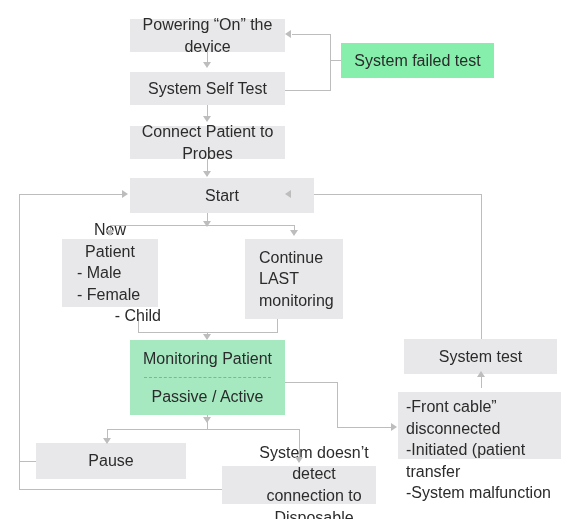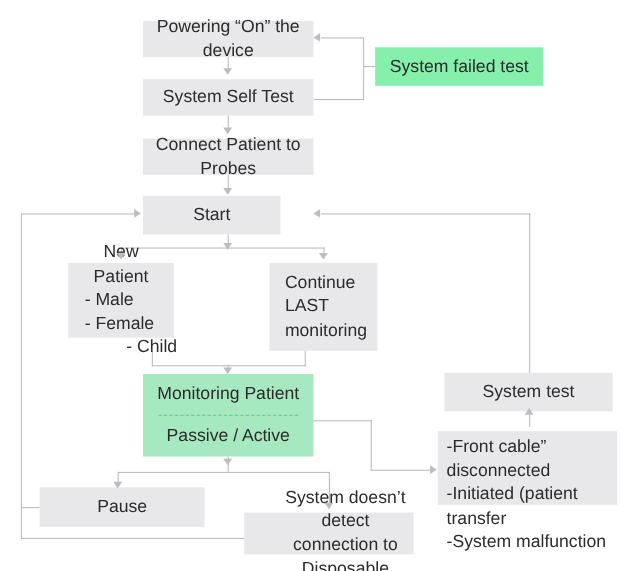--- a/index.html
+++ b/index.html
@@ -162,21 +162,21 @@
   </div>
 
   <div class="node pink" style="left:341px; top:43px; width:153px; height:35px;">
     <span class="ln">System failed test</span>
   </div>
 
   <div class="node" style="left:130px; top:126px; width:155px; height:33px;">
     <span class="ln">Connect Patient to Probes</span>
   </div>
 
-  <div class="node" style="left:130px; top:178px; width:125px; height:35px;">
+  <div class="node" style="left:130px; top:178px; width:184px; height:35px;">
     <span class="ln">Start</span>
   </div>
 
   <div class="node" style="left:62px; top:239px; width:96px; height:68px; align-items:center;">
     <span class="ln">New Patient</span>
     <span class="ln" style="text-align:left; padding-left:18px;">- Male</span>
     <span class="ln" style="text-align:left; padding-left:18px;">- Female</span>
     <span class="ln" style="text-align:right; padding-left:18px;">- Child</span>
   </div>
 

